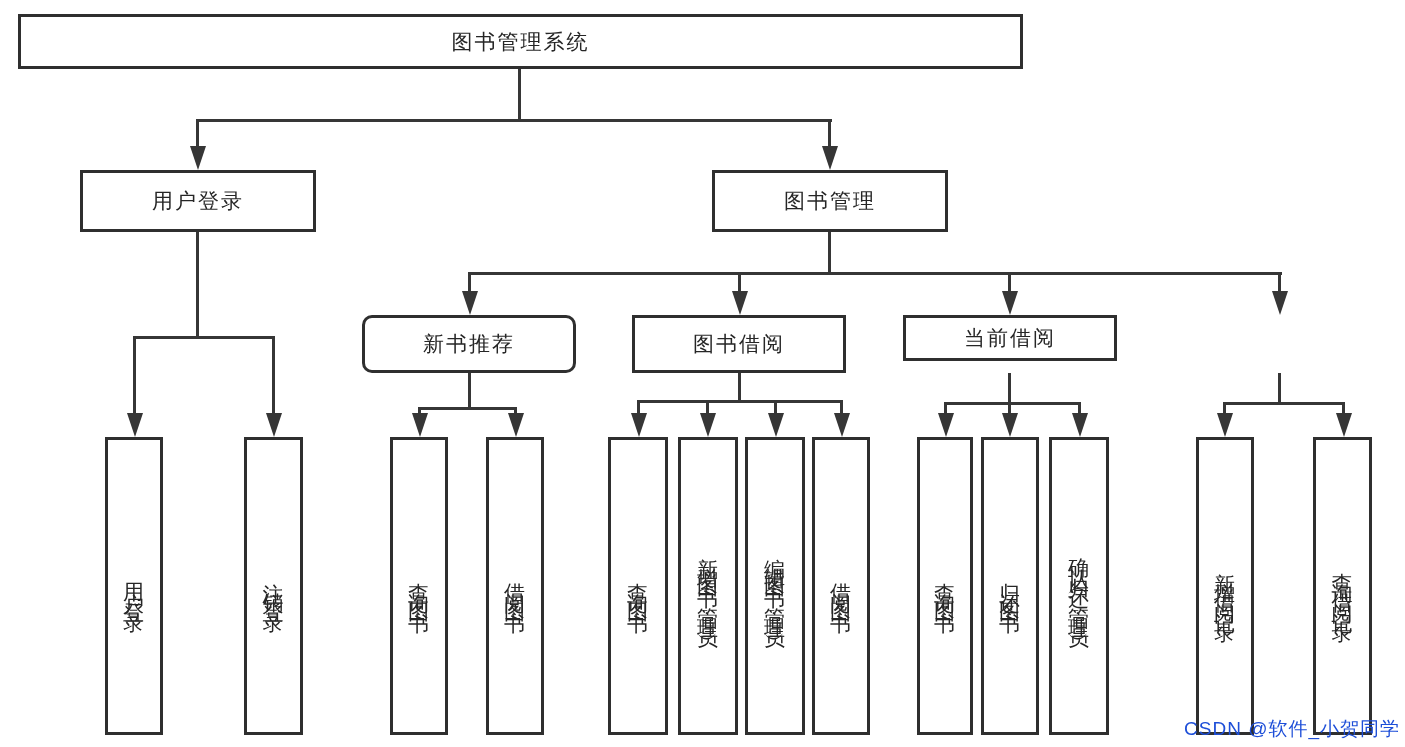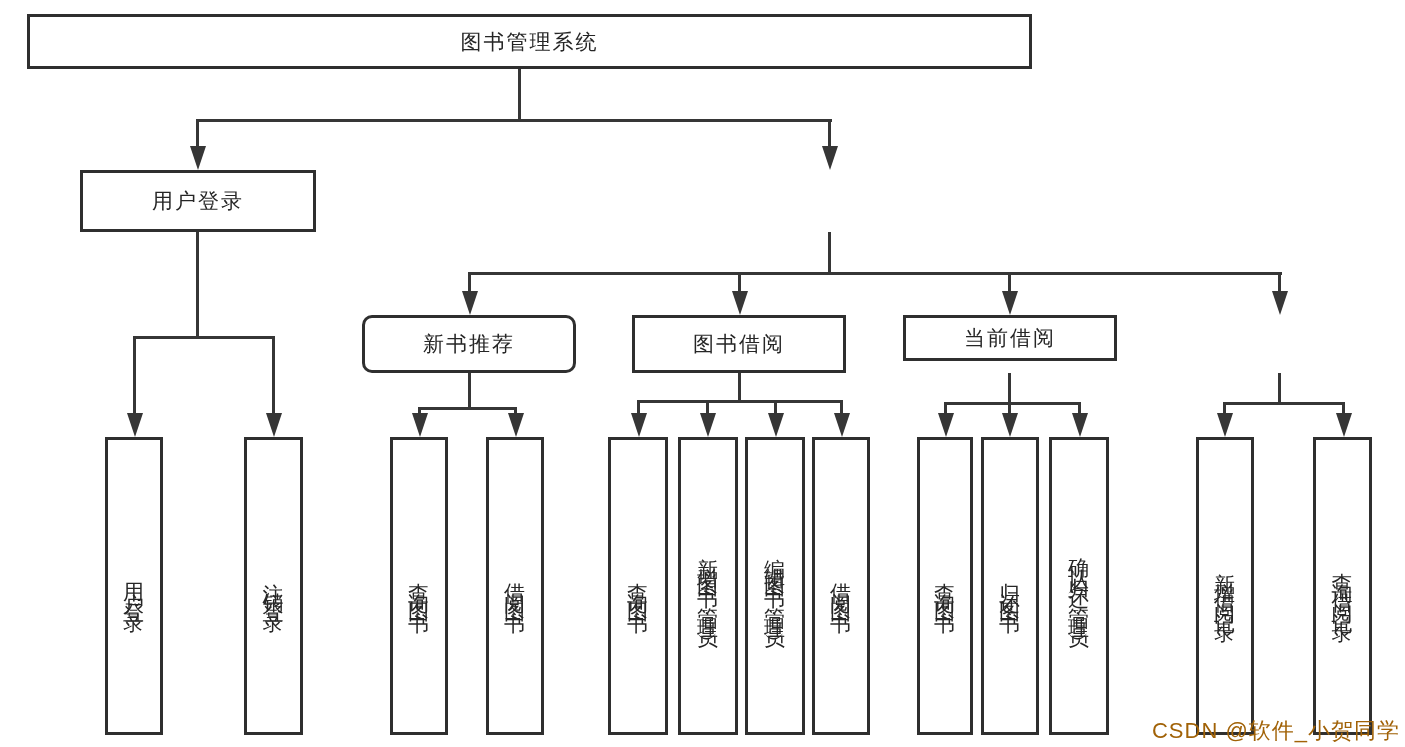--- a/index.html
+++ b/index.html
@@ -46,35 +46,36 @@
     width: 0;
     height: 0;
     border-left: 8px solid transparent;
     border-right: 8px solid transparent;
     border-top: 24px solid #363636;
   }
   .watermark {
     position: absolute;
     top: 716px;
     right: 5px;
-    font-size: 22px;
-    color: #a16207;
+    font-size: 19px;
+    color: #1d4ed8;
     letter-spacing: 1px;
     z-index: 5;
   }
 </style>
 </head>
 <body>
 
 <div class="stage">
 
-  <div class="node" style="left:27px; top:14px; width:1005px; height:55px;">图书管理系统</div>
+  <div class="node" style="left:18px; top:14px; width:1005px; height:55px;">图书管理系统</div>
 
   <div class="node" style="left:80px; top:170px; width:236px; height:62px;">用户登录</div>
 
+  <div class="node" style="left:712px; top:170px; width:236px; height:62px;">图书管理</div>
 
   <div class="node" style="left:362px; top:315px; width:214px; height:58px;border-radius:10px;">新书推荐</div>
 
   <div class="node" style="left:632px; top:315px; width:214px; height:58px;text-align:right;">图书借阅</div>
 
   <div class="node" style="left:903px; top:315px; width:214px; height:46px;">当前借阅</div>
 
 
   <div class="node leaf" style="left:105px; width:58px;">用户登录</div>
   <div class="node leaf" style="left:244px; width:59px;">注销登录</div>

